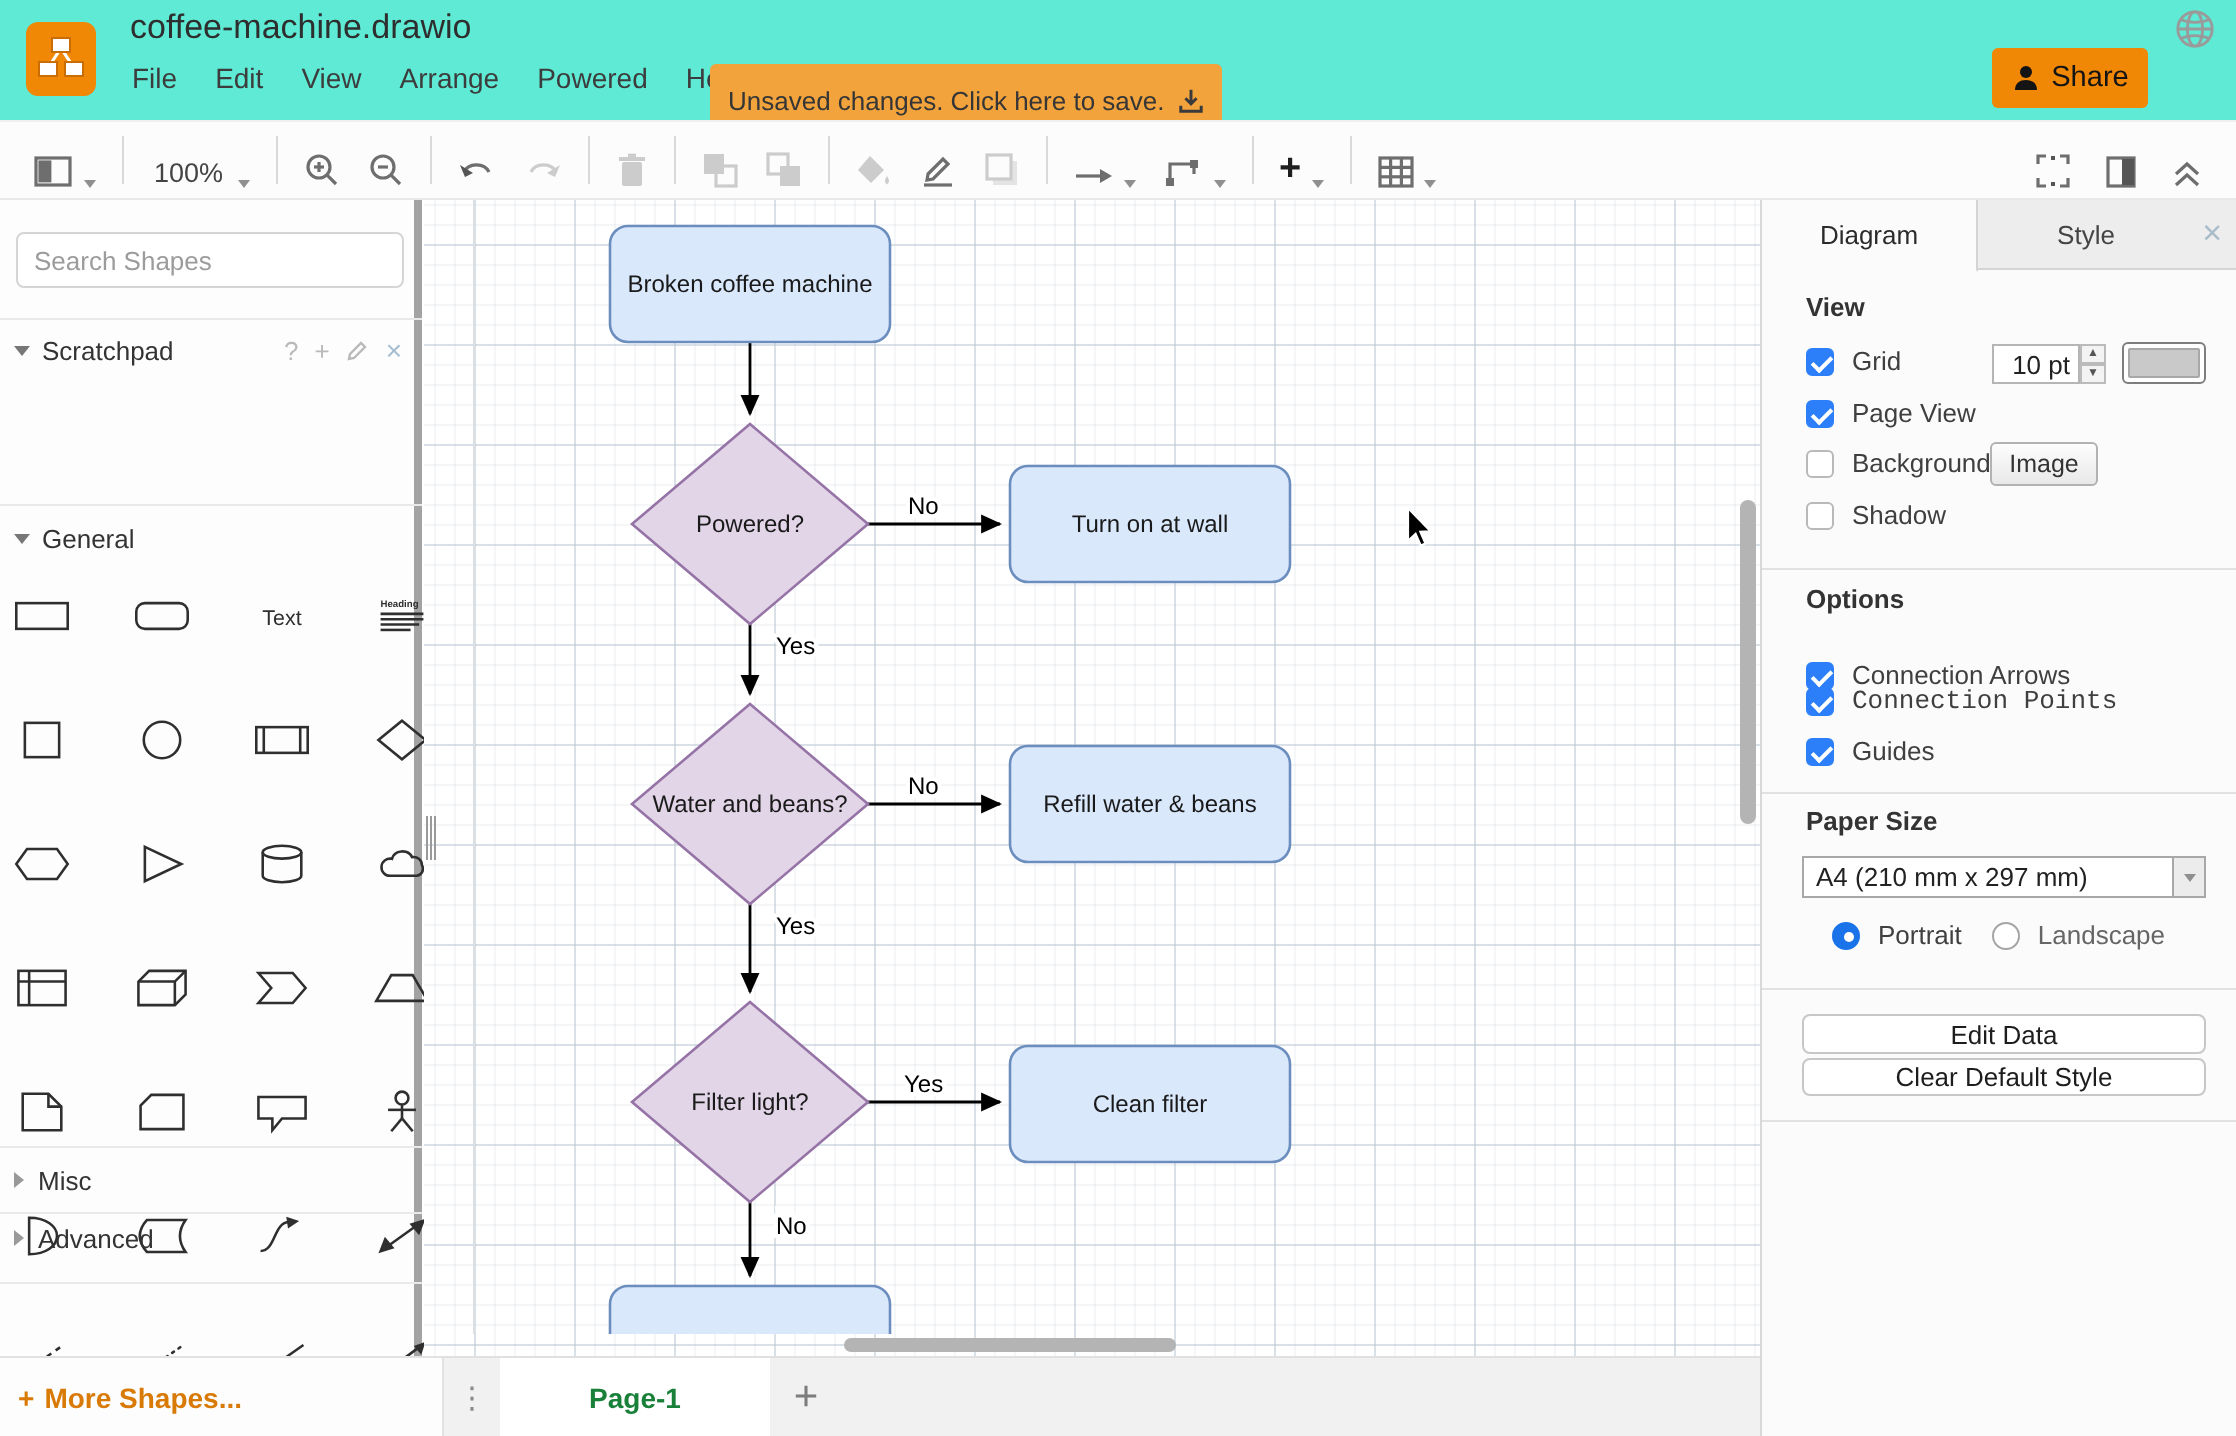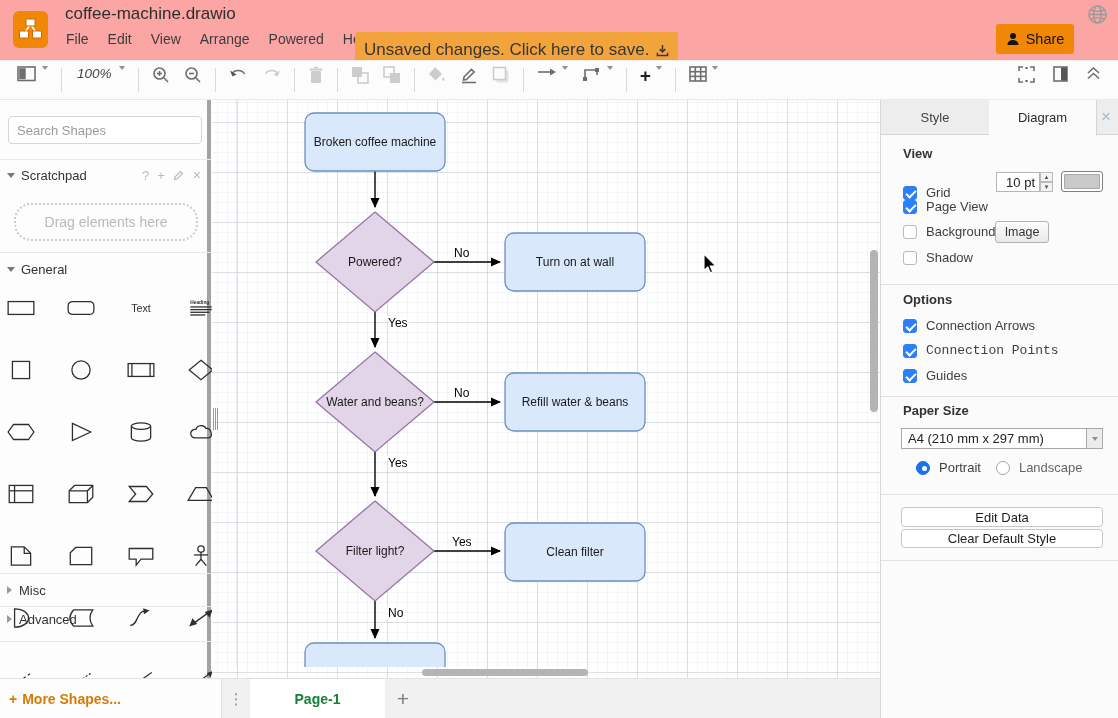--- a/index.html
+++ b/index.html
@@ -1,35 +1,35 @@
 <!DOCTYPE html>
 <html><head>
 <meta charset="utf-8">
 <style>
   * { margin:0; padding:0; box-sizing:border-box; }
   html,body { width:1118px; height:718px; overflow:hidden;
     font-family:"Liberation Sans", sans-serif; background:#fff; color:#333; }
 
   
-  #header { position:absolute; left:0; top:0; width:1118px; height:60px; background:#fca5a5; }
+  #header { position:absolute; left:0; top:0; width:1118px; height:60px; background:#5eead4; }
   #logo { position:absolute; left:13px; top:11px; width:35px; height:37px; background:#F08705; border-radius:6px; }
   #logo svg { position:absolute; left:4px; top:5px; }
   #doc-title { position:absolute; left:65px; top:4px; font-size:17px; color:#2e2e2e; }
   #menubar { position:absolute; left:66px; top:31px; display:flex; gap:19px; font-size:14px; color:#3c3c3c; }
   #menubar span { cursor:default; }
   #unsaved-btn { position:absolute; left:355px; top:32px; height:36px; background:#F2A33C; border-radius:3px;
-    display:flex; align-items:center; padding:0 9px; font-size:17px; color:#363636; gap:7px; }
+    display:flex; align-items:center; padding:0 9px; font-size:13px; color:#363636; gap:7px; }
   #share-btn { position:absolute; left:996px; top:24px; width:78px; height:30px; background:#F08705; border-radius:3px;
     display:flex; align-items:center; justify-content:center; gap:6px; font-size:14.5px; color:#141414; }
   #globe { position:absolute; left:1087px; top:4px; }
 
   
   #toolbar { position:absolute; left:0; top:60px; width:1118px; height:40px; background:#fcfcfc;
     border-top:1px solid #f0f0f0; border-bottom:1px solid #e9e9e9; display:flex; align-items:center; padding:0 14px; }
-  .tbtn { display:inline-flex; align-items:flex-start; height:28px; padding:0 3px; cursor:pointer;font-style:italic; }
+  .tbtn { display:inline-flex; align-items:flex-end; height:28px; padding:0 3px; cursor:pointer; }
   .tbtn.dis { opacity:.33; cursor:default; }
   .tdiv { width:1px; height:24px; background:#d9d9d9; margin:0 10px; }
   .caret { width:0; height:0; border-left:3.5px solid transparent; border-right:3.5px solid transparent;
     border-top:4px solid #8f8f8f; margin-left:5px; }
   #zoom-label { font-size:13.5px; color:#444; padding:0 2px; }
   #tb-right { margin-left:auto; display:flex; align-items:center; gap:12px; }
   .ticon line, .ticon path, .ticon rect, .ticon circle, .ticon polyline
     { stroke:#6e6e6e; fill:none; stroke-width:1.6; }
   .ticon .fl { fill:#6e6e6e; stroke:none; }
   #insert-plus { font-size:19px; font-weight:bold; color:#1f1f1f; line-height:1; }
@@ -323,23 +323,20 @@
     <span class="tri-down"></span>
     <span>Scratchpad</span>
     <span id="scratch-icons">
       <span>?</span>
       <span>+</span>
       <svg width="12" height="12" viewBox="0 0 12 12">
         <path d="M2 8 L7.5 2.5 L9.5 4.5 L4 10 L1.5 10.5 Z" stroke="#b9b9b9" fill="none" stroke-width="1.2"></path>
       </svg>
       <span class="x">×</span>
     </span>
-  </div>
-  <div id="drag-hint">
-    <span>Drag elements here</span>
   </div>
   <div class="sb-div" style="top:152px;"></div>
   <div class="sec-head" style="top:156px;">
     <span class="tri-down"></span>
     <span>General</span>
   </div>
   <div id="shape-grid">
       <div class="shape">
         <svg width="30" height="24" viewBox="0 0 28 22">
           <rect x="2" y="5" width="24" height="12"></rect>
@@ -637,27 +634,27 @@
       <i></i>
       <i></i>
       <i></i>
     </div>
   <div id="vscroll"></div>
   <div id="hscroll"></div>
 </div>
 
 <div id="panel">
   <div id="panel-tabs">
+    <div class="ptab active">Diagram</div>
     <div class="ptab">Style</div>
-    <div class="ptab active">Diagram</div>
     <div id="panel-close">×</div>
   </div>
 
   <div class="ph" style="top:46px;">View</div>
-  <div class="prow" style="top:85px;">
+  <div class="prow" style="top:73px;">
     <span class="cb on"></span>
     <span>Grid</span>
   </div>
   <input id="grid-size" value="10 pt" style="">
   <div id="stepper">
       <span>▲</span>
       <span>▼</span>
     </div>
   <div id="grid-swatch">
       <div></div>
@@ -671,21 +668,21 @@
     <span>Background</span>
   </div>
   <div id="image-btn">Image</div>
   <div class="prow" style="top:150px;">
     <span class="cb"></span>
     <span>Shadow</span>
   </div>
 
   <div class="pdiv" style="top:184px;"></div>
   <div class="ph" style="top:192px;">Options</div>
-  <div class="prow" style="top:218px;">
+  <div class="prow" style="top:230px;">
     <span class="cb on"></span>
     <span>Connection Arrows</span>
   </div>
   <div class="prow" style="top:243px;font-family:Liberation Mono, monospace;">
     <span class="cb on"></span>
     <span>Connection Points</span>
   </div>
   <div class="prow" style="top:268px;">
     <span class="cb on"></span>
     <span>Guides</span>

